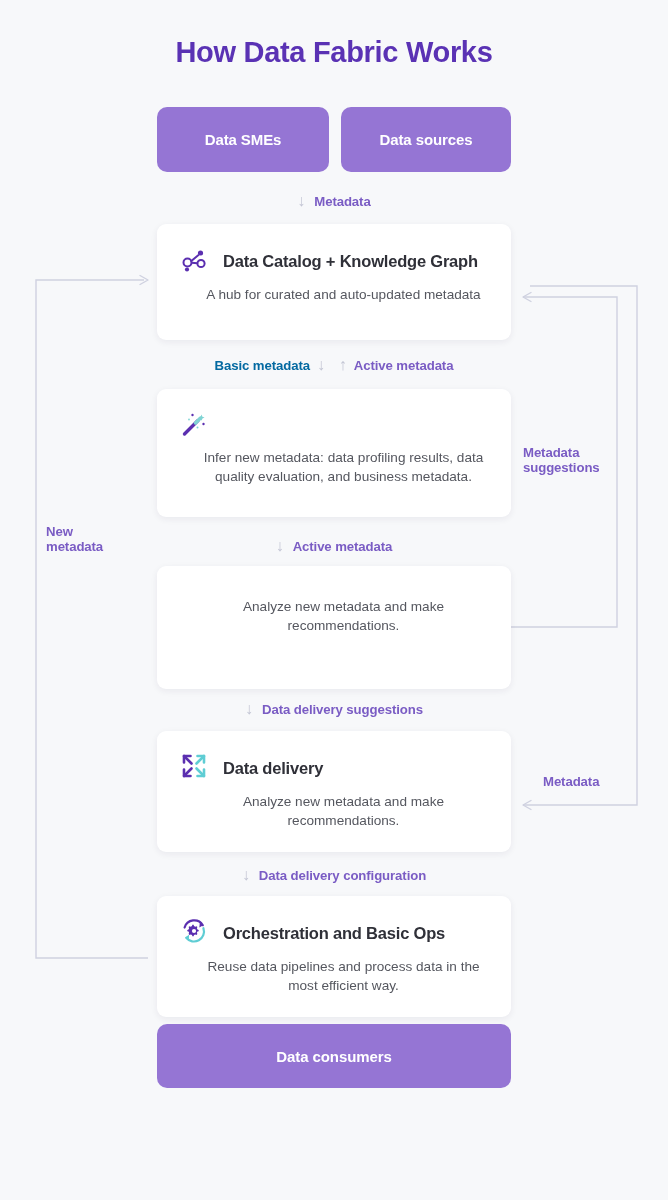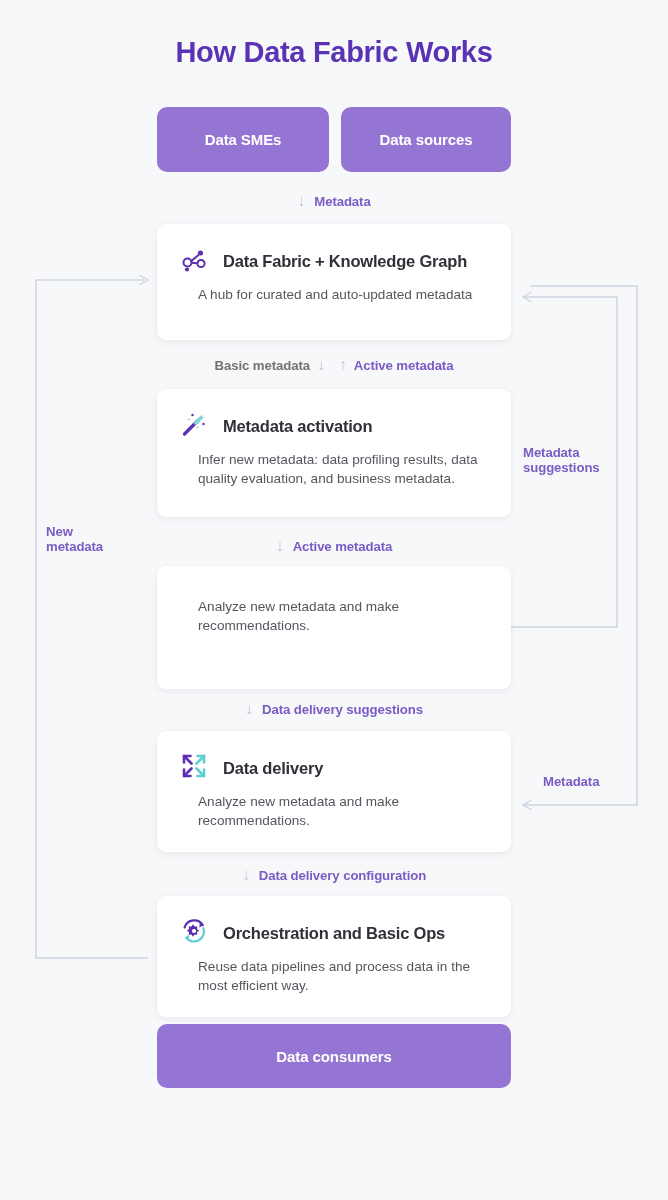--- a/index.html
+++ b/index.html
@@ -44,21 +44,21 @@
   }
   .card-head { display: flex; align-items: flex-start; }
   .card-ico  { width: 30px; height: 30px; flex: 0 0 30px; margin-right: 14px; margin-top: -2px; }
   .card-ico svg { width: 30px; height: 30px; display: block; }
   .card-title {
     font-size: 16.5px; font-weight: bold; color: #2f3038;
     line-height: 30px; letter-spacing: -0.2px;
   }
   .card-desc {
     margin-top: 9px; margin-left: 19px;
-    font-size: 13.6px; line-height: 19px; color: #55575f;
+    font-size: 13.6px; line-height: 19px; color: #55575f; text-align: center;
   }
   #card-catalog  { left: 157px; top: 224px; width: 354px; height: 116px; }
   #card-activate { left: 157px; top: 389px; width: 354px; height: 128px; }
   #card-recommend{ left: 157px; top: 566px; width: 354px; height: 123px; }
   #card-delivery { left: 157px; top: 731px; width: 354px; height: 121px; }
   #card-orchestr { left: 157px; top: 896px; width: 354px; height: 121px; }
 
   
   .flow {
     position: absolute;
@@ -74,21 +74,21 @@
   #flow-delsug      { top: 700px; }
   #flow-delcfg      { top: 866px; }
   #flow-datameta    { top: 1028px; }
 
   
   #flow-bidir {
     position: absolute; top: 356px; left: 0; width: 668px;
     display: flex; align-items: center; justify-content: center;
     font-size: 13.2px; font-weight: bold; letter-spacing: -0.1px;
   }
-  #flow-bidir .lbl-l { color: #737373; }
+  #flow-bidir .lbl-l { color: #0369a1; }
   #flow-bidir .lbl-r { color: #7a5cc4; }
   #flow-bidir .ar    { color: #c3c5d4; font-weight: normal; font-size: 16px; padding: 0 7px; }
 
   
   .side-label {
     position: absolute;
     font-size: 13.2px; font-weight: bold; color: #7a5cc4;
     line-height: 15px; letter-spacing: -0.1px;
   }
   #label-new-metadata   { left: 46px; top: 524px; width: 95px; }
@@ -144,21 +144,21 @@
       <span class="card-ico">
         <svg viewBox="0 0 30 30">
           <circle cx="8.5" cy="18.5" r="4" fill="none" stroke="#5b2fb0" stroke-width="2"></circle>
           <circle cx="22" cy="19.5" r="3.6" fill="none" stroke="#5b2fb0" stroke-width="2"></circle>
           <circle cx="21.5" cy="9" r="2.6" fill="#5b2fb0"></circle>
           <circle cx="8" cy="25.5" r="2.1" fill="#5b2fb0"></circle>
           <path d="M12.3 17 L19.2 11.2" stroke="#5b2fb0" stroke-width="2" stroke-linecap="round"></path>
           <path d="M12.8 18.8 L18.3 19.2" stroke="#5b2fb0" stroke-width="2" stroke-linecap="round"></path>
         </svg>
       </span>
-      <span class="card-title">Data Fabric + Knowledge Graph</span>
+      <span class="card-title">Data Catalog + Knowledge Graph</span>
     </div>
     <div class="card-desc">A hub for curated and auto-updated metadata</div>
   </div>
 
   <div id="flow-bidir">
     <span class="lbl-l">Basic metadata</span>
     <span class="ar">↓</span>
     <span class="ar">↑</span>
     <span class="lbl-r">Active metadata</span>
   </div>
@@ -169,21 +169,20 @@
         <svg viewBox="0 0 30 30">
           <path d="M5.5 25 L19 11.5" stroke="#5b2fb0" stroke-width="3.4" stroke-linecap="round"></path>
           <path d="M16.5 14 L21.5 9" stroke="#7fd4d4" stroke-width="3.4" stroke-linecap="round"></path>
           <path d="M22.5 5.5 l0.9 2.2 2.2 0.9 -2.2 0.9 -0.9 2.2 -0.9 -2.2 -2.2 -0.9 2.2 -0.9 z" fill="#7fd4d4"></path>
           <circle cx="13.5" cy="6" r="1.2" fill="#5b2fb0"></circle>
           <circle cx="24.5" cy="15" r="1.2" fill="#5b2fb0"></circle>
           <circle cx="18.5" cy="18.5" r="1" fill="#7fd4d4"></circle>
           <circle cx="10" cy="10.5" r="0.9" fill="#7fd4d4"></circle>
         </svg>
       </span>
-      <span class="card-title">Metadata activation</span>
     </div>
     <div class="card-desc">Infer new metadata: data profiling results, data quality evaluation, and business metadata.</div>
   </div>
 
   <div class="side-label" id="label-new-metadata">
     <div>New</div>
     <div>metadata</div>
   </div>
 
   <div class="side-label" id="label-meta-sugg">

